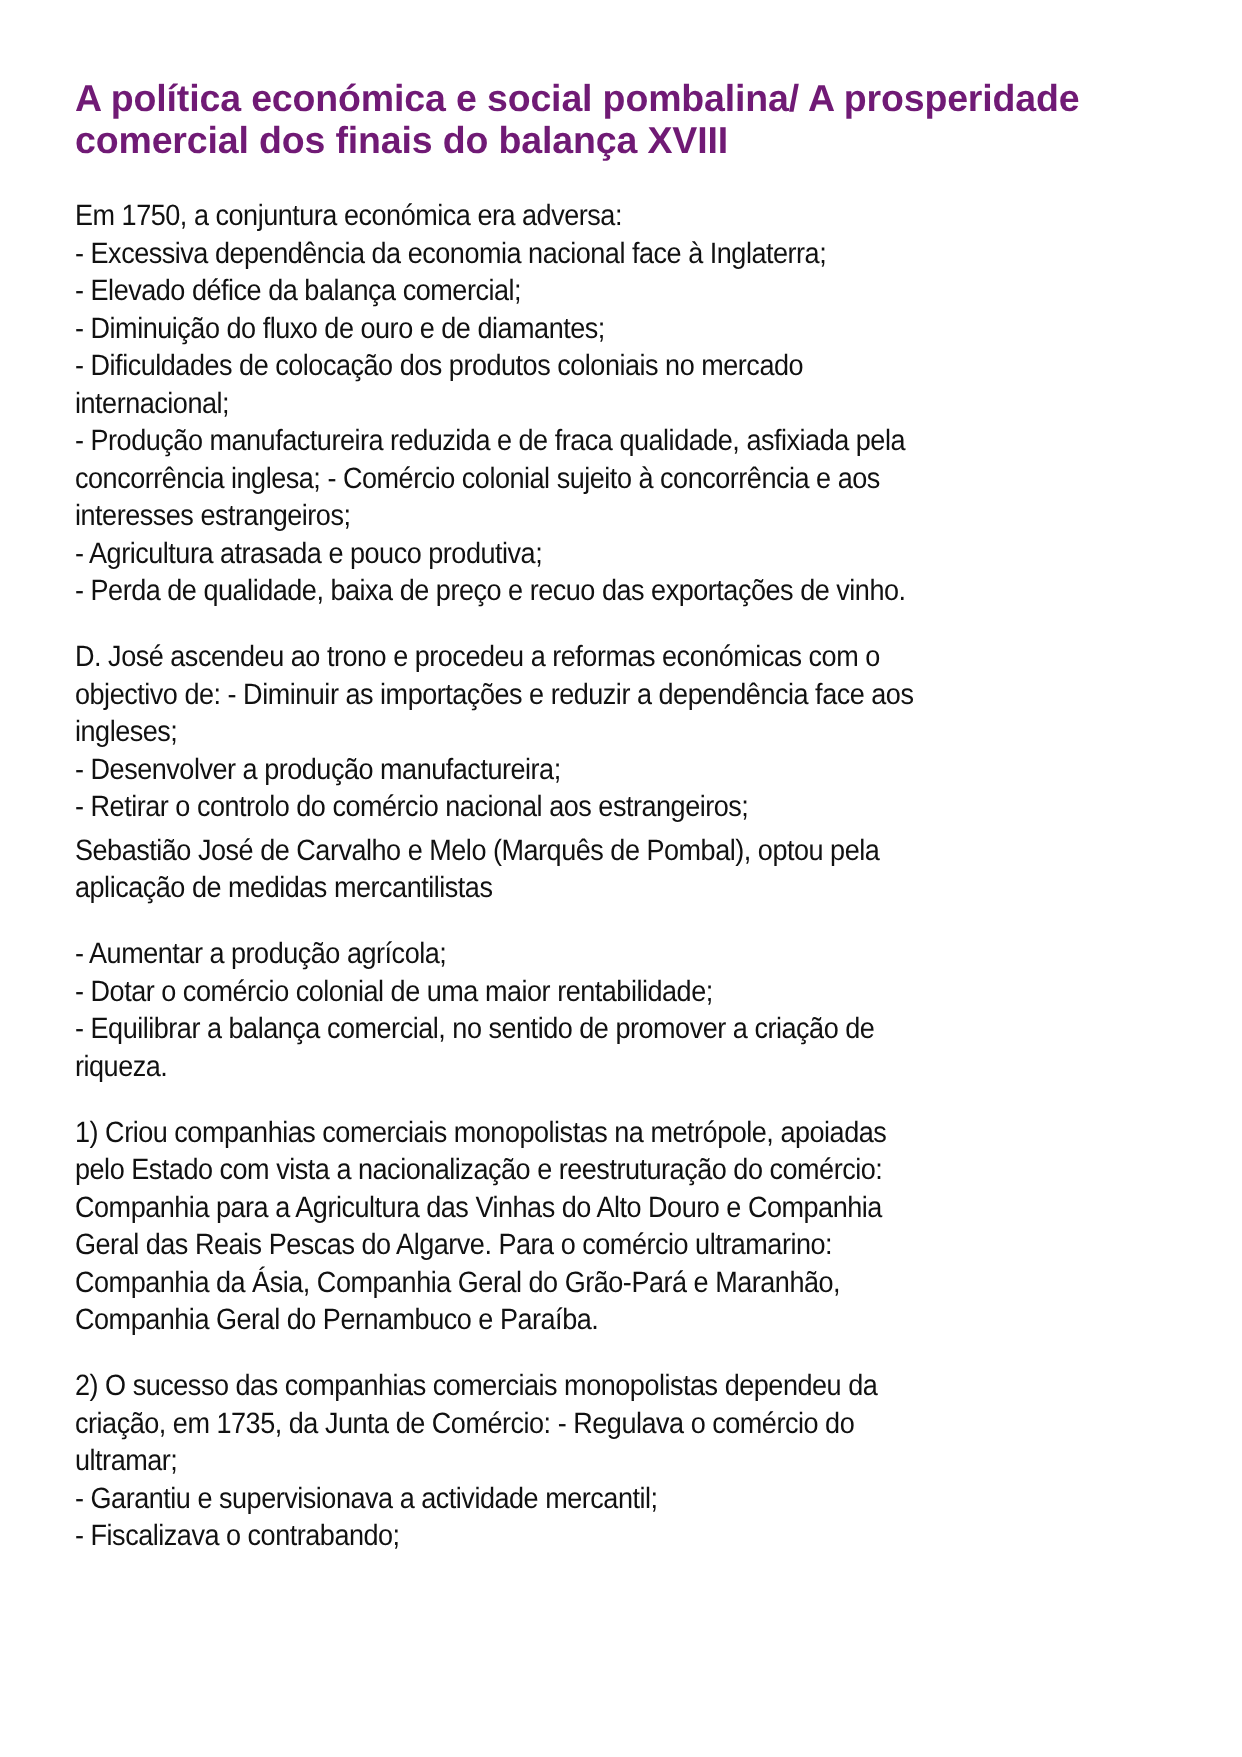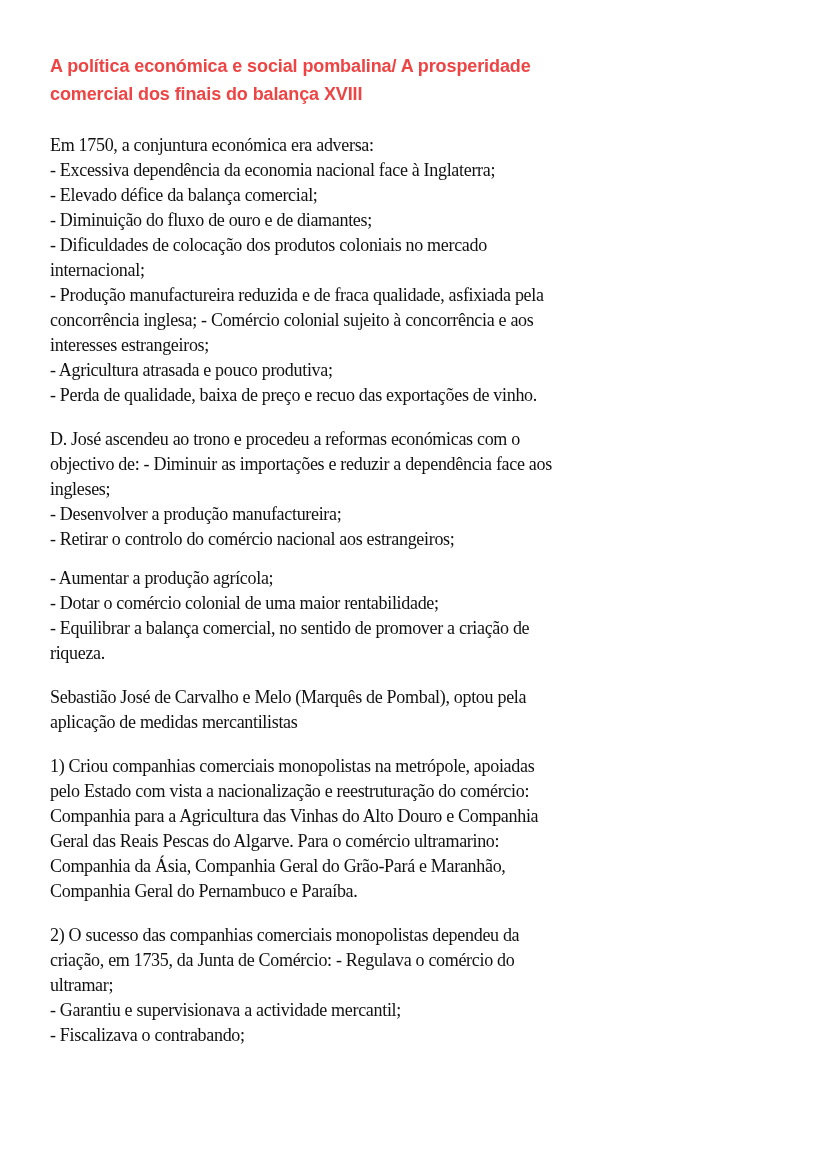--- a/index.html
+++ b/index.html
@@ -5,33 +5,32 @@
   html, body { margin: 0; padding: 0; background: #ffffff; }
   body { width: 828px; height: 1171px; overflow: hidden; position: relative; }
   .page {
     position: absolute; left: 50px; top: 52px; width: 740px;
     font-family: "Liberation Sans", sans-serif;
     color: #111111;
   }
   .title {
     font-family: "Liberation Sans", sans-serif;
     font-weight: bold;
-    color: #ef4444;
-    font-size: 18px;
+    color: #701a75;
+    font-size: 25px;
     line-height: 28px;
     margin: 0 0 24px 0;
     letter-spacing: -0.1px;
   }
   .para {
     font-size: 19.6px;
     line-height: 25px;
     margin: 0 0 19px 0;
     letter-spacing: -0.35px;
     transform-origin: left top;
-    font-family: Liberation Serif, serif;
   }
   .para .line { display: block; white-space: nowrap; }
 </style>
 </head>
 <body>
 
 <div class="page">
   <h1 class="title">
     <span class="line" style="display:block">A política económica e social pombalina/ A prosperidade</span>
     <span class="line" style="display:block">comercial dos finais do balança XVIII</span>
@@ -44,38 +43,38 @@
     <span class="line" style="display: block; transform-origin: left top; transform: scaleX(0.92);">- Diminuição do fluxo de ouro e de diamantes;</span>
     <span class="line" style="display: block; transform-origin: left top; transform: scaleX(0.92);">- Dificuldades de colocação dos produtos coloniais no mercado</span>
     <span class="line" style="display: block; transform-origin: left top; transform: scaleX(0.92);">internacional;</span>
     <span class="line" style="display: block; transform-origin: left top; transform: scaleX(0.92);">- Produção manufactureira reduzida e de fraca qualidade, asfixiada pela</span>
     <span class="line" style="display: block; transform-origin: left top; transform: scaleX(0.92);">concorrência inglesa; - Comércio colonial sujeito à concorrência e aos</span>
     <span class="line" style="display: block; transform-origin: left top; transform: scaleX(0.92);">interesses estrangeiros;</span>
     <span class="line" style="display: block; transform-origin: left top; transform: scaleX(0.92);">- Agricultura atrasada e pouco produtiva;</span>
     <span class="line" style="display: block; transform-origin: left top; transform: scaleX(0.92);">- Perda de qualidade, baixa de preço e recuo das exportações de vinho.</span>
   </div>
 
-  <div class="para" style="margin-bottom:14px">
+  <div class="para" style="margin-bottom:4px">
     <span class="line" style="display: block; transform-origin: left top; transform: scaleX(0.92);">D. José ascendeu ao trono e procedeu a reformas económicas com o</span>
     <span class="line" style="display: block; transform-origin: left top; transform: scaleX(0.92);">objectivo de: - Diminuir as importações e reduzir a dependência face aos</span>
     <span class="line" style="display: block; transform-origin: left top; transform: scaleX(0.92);">ingleses;</span>
     <span class="line" style="display: block; transform-origin: left top; transform: scaleX(0.92);">- Desenvolver a produção manufactureira;</span>
     <span class="line" style="display: block; transform-origin: left top; transform: scaleX(0.92);">- Retirar o controlo do comércio nacional aos estrangeiros;</span>
   </div>
 
   <div class="para">
+    <span class="line" style="display: block; transform-origin: left top; transform: scaleX(0.92);">Sebastião José de Carvalho e Melo (Marquês de Pombal), optou pela</span>
+    <span class="line" style="display: block; transform-origin: left top; transform: scaleX(0.92);">aplicação de medidas mercantilistas</span>
+  </div>
+
+  <div class="para">
     <span class="line" style="display: block; transform-origin: left top; transform: scaleX(0.92);">- Aumentar a produção agrícola;</span>
     <span class="line" style="display: block; transform-origin: left top; transform: scaleX(0.92);">- Dotar o comércio colonial de uma maior rentabilidade;</span>
     <span class="line" style="display: block; transform-origin: left top; transform: scaleX(0.92);">- Equilibrar a balança comercial, no sentido de promover a criação de</span>
     <span class="line" style="display: block; transform-origin: left top; transform: scaleX(0.92);">riqueza.</span>
-  </div>
-
-  <div class="para">
-    <span class="line" style="display: block; transform-origin: left top; transform: scaleX(0.92);">Sebastião José de Carvalho e Melo (Marquês de Pombal), optou pela</span>
-    <span class="line" style="display: block; transform-origin: left top; transform: scaleX(0.92);">aplicação de medidas mercantilistas</span>
   </div>
 
   <div class="para">
     <span class="line" style="display: block; transform-origin: left top; transform: scaleX(0.92);">1) Criou companhias comerciais monopolistas na metrópole, apoiadas</span>
     <span class="line" style="display: block; transform-origin: left top; transform: scaleX(0.92);">pelo Estado com vista a nacionalização e reestruturação do comércio:</span>
     <span class="line" style="display: block; transform-origin: left top; transform: scaleX(0.92);">Companhia para a Agricultura das Vinhas do Alto Douro e Companhia</span>
     <span class="line" style="display: block; transform-origin: left top; transform: scaleX(0.92);">Geral das Reais Pescas do Algarve. Para o comércio ultramarino:</span>
     <span class="line" style="display: block; transform-origin: left top; transform: scaleX(0.92);">Companhia da Ásia, Companhia Geral do Grão-Pará e Maranhão,</span>
     <span class="line" style="display: block; transform-origin: left top; transform: scaleX(0.92);">Companhia Geral do Pernambuco e Paraíba.</span>
   </div>

